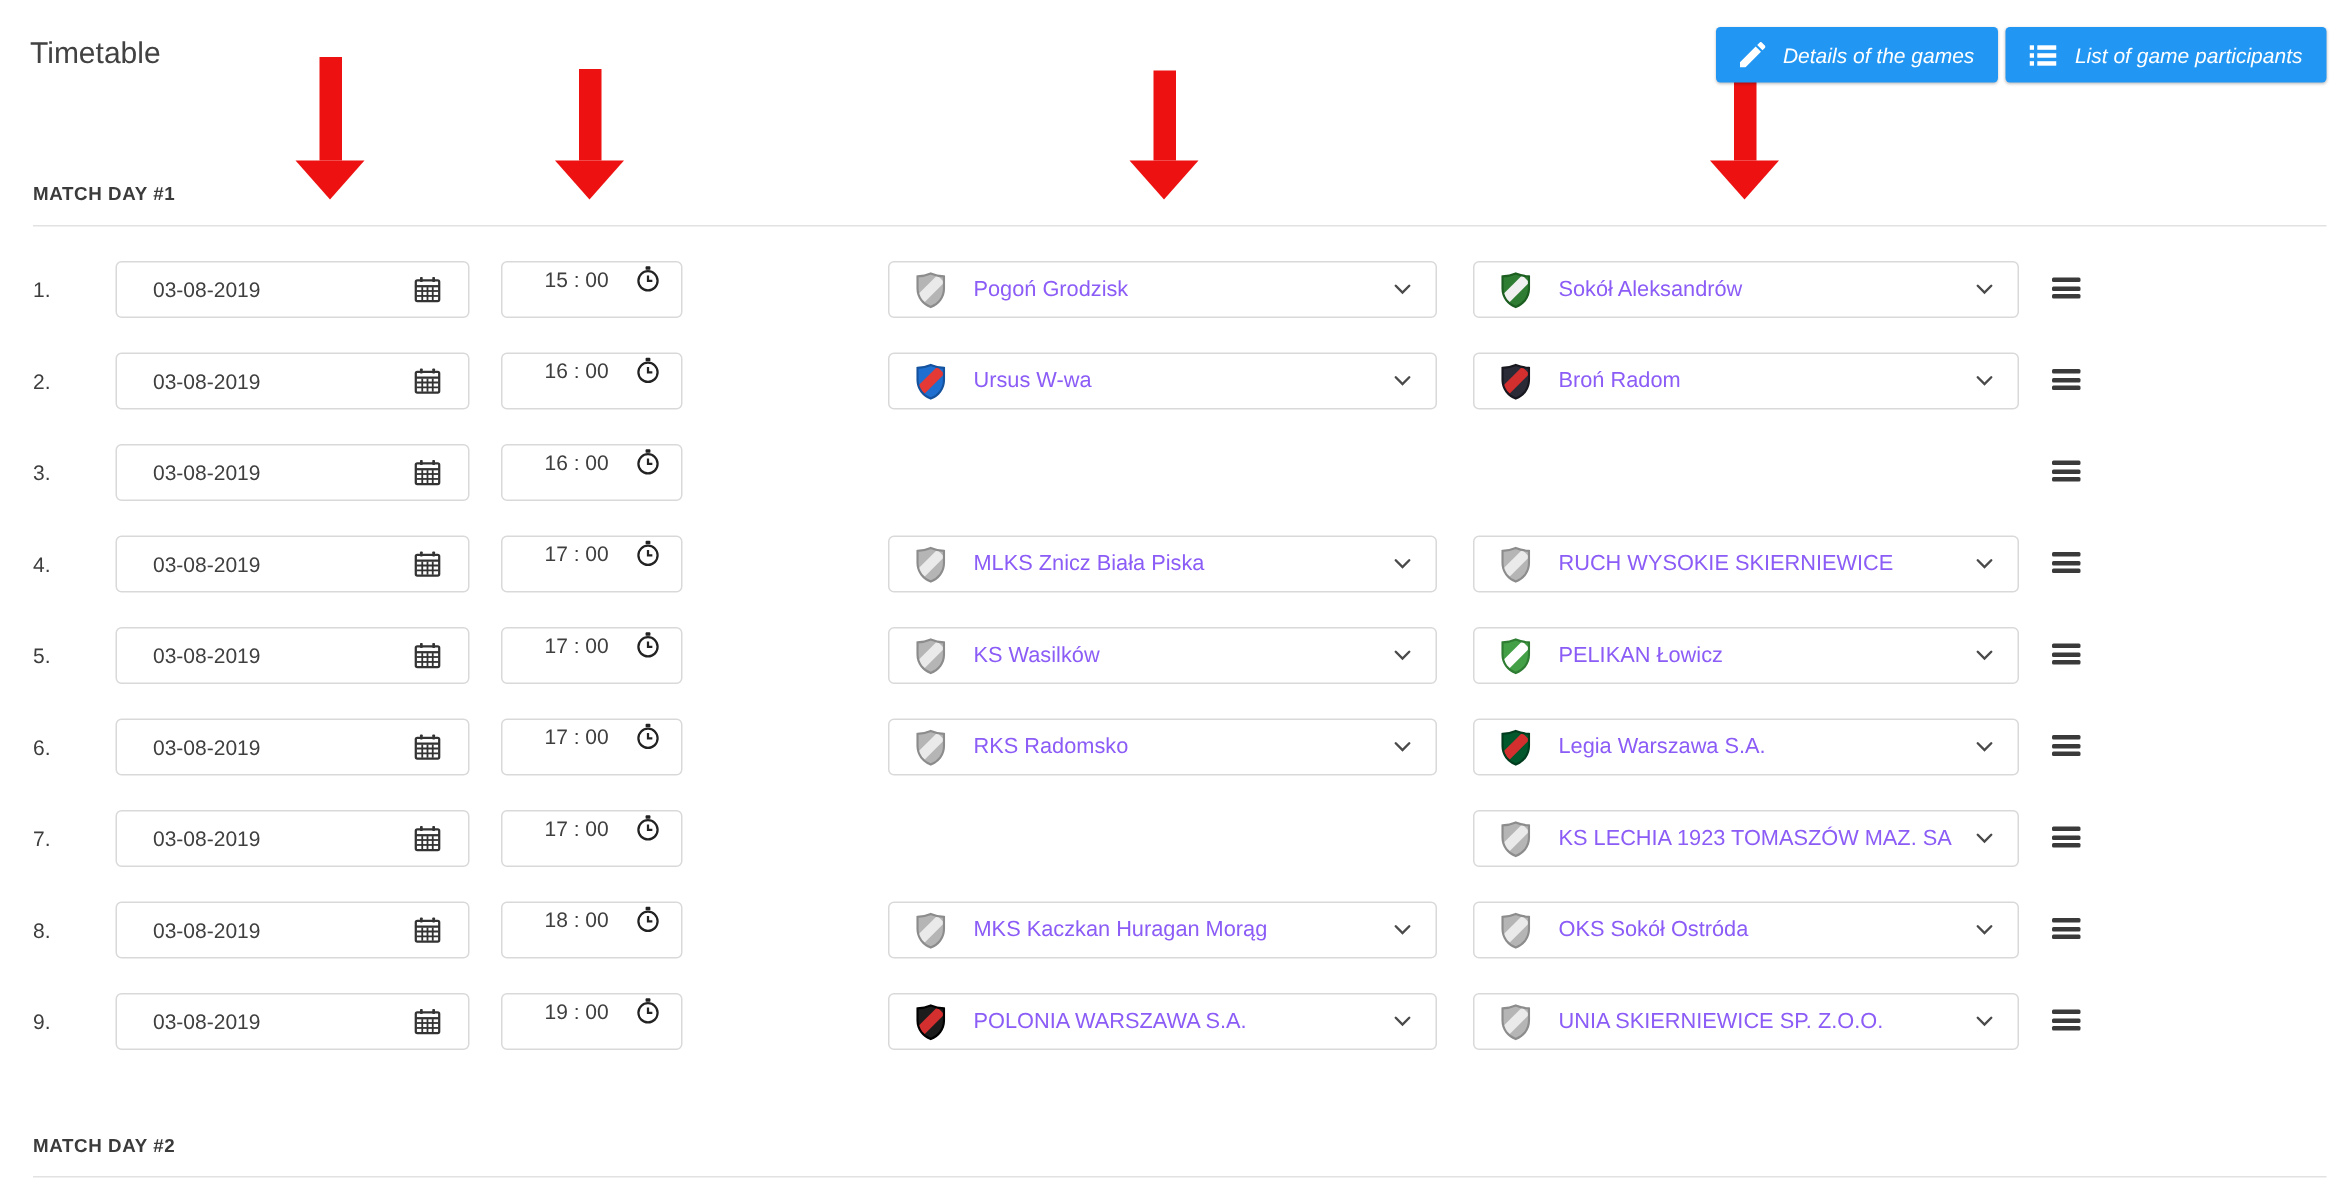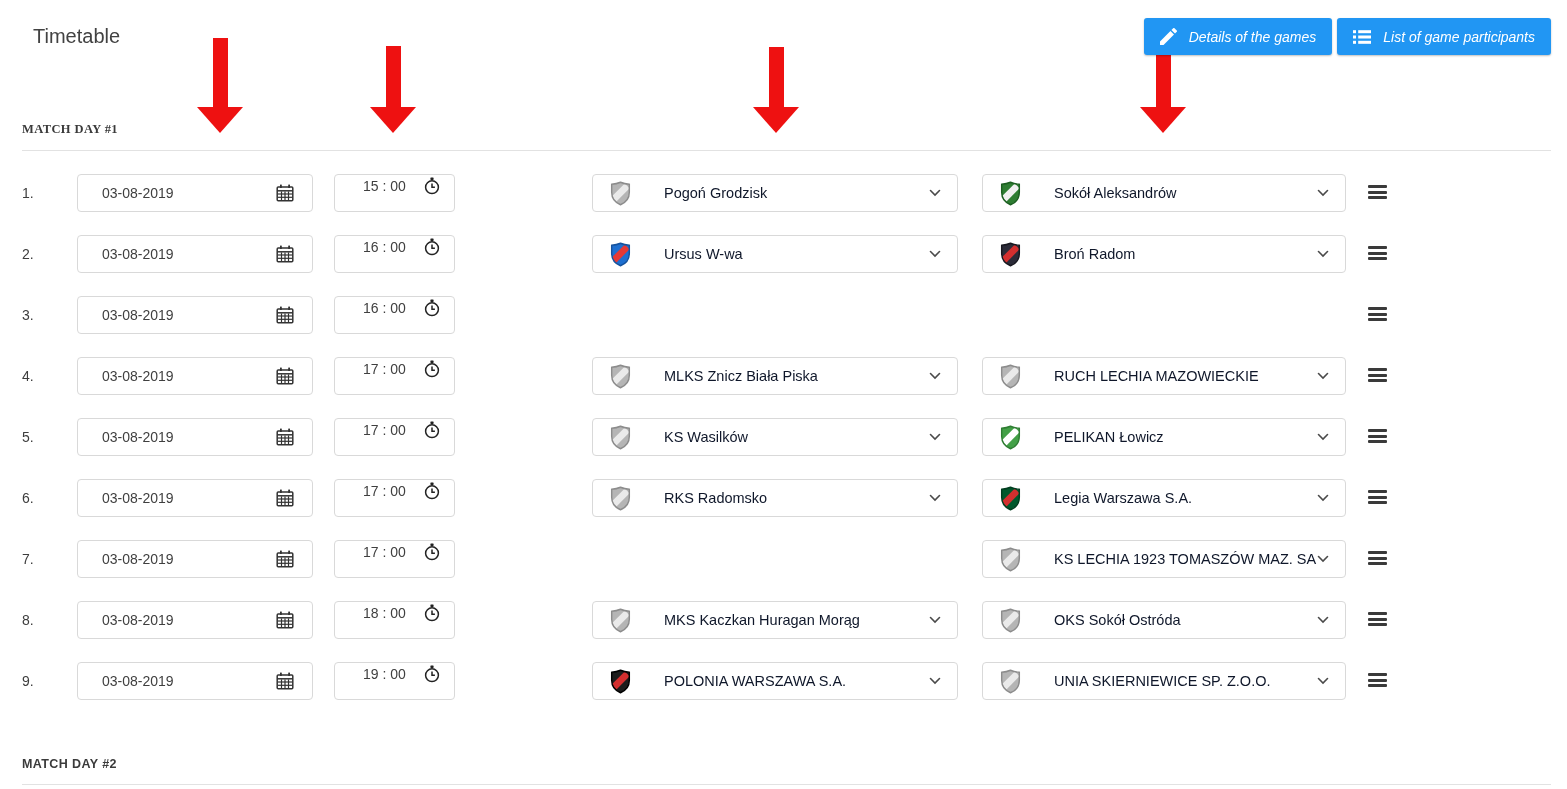--- a/index.html
+++ b/index.html
@@ -3,21 +3,21 @@
 <meta charset="utf-8">
 <style>
   * { box-sizing: border-box; }
   html,body { margin:0; padding:0; }
   body {
     width:1567px; height:789px; position:relative; overflow:hidden;
     background:#fff; color:#3f3f3f;
     font-family:"Liberation Sans", sans-serif;
     --accent:#2196f3; --arrow:#ee1111; --border:#d9d9d9; --divider:#e2e2e2;
   }
-  .page-title { position:absolute; left:33px; top:25px; font-size:20px; color:#424242; }
+  .page-title { position:absolute; left:20px; top:25px; font-size:20px; color:#424242; }
 
   .toolbar { position:absolute; top:18px; right:16px; display:flex; gap:5px; z-index:3; }
   .btn {
     display:flex; align-items:center; gap:12px; height:37px; padding:0 16px;
     background:var(--accent); color:#fff; font-size:14px; border:none; border-radius:3px;
     cursor:pointer; box-shadow:0 1px 2px rgba(0,0,0,.25); white-space:nowrap;font-style:italic;
   }
   .btn svg { flex:0 0 auto; }
 
   .section-label { position:absolute; left:22px; font-size:12.5px; font-weight:bold;
@@ -32,32 +32,32 @@
     position:absolute; top:0; height:38px; background:#fff;
     border:1px solid var(--border); border-radius:4px; display:flex; align-items:center;
   }
   .date-input { left:77px; width:236px; padding:0 18px 0 24px; justify-content:space-between; cursor:pointer;gap:28px; }
   .time-input { left:334px; width:121px; padding:0 13px 15px 28px; justify-content:space-between; cursor:pointer; }
   .date-text, .time-text { font-size:14px; color:#3f3f3f; }
 
   .select { cursor:pointer; }
   .select.home { left:592px; width:366px; padding:0 16px; }
   .select.away { left:982px; width:364px; padding:0 16px; }
-  .team-name { margin-left:32px; font-size:14.5px; color:#0f172a; flex:1; white-space:nowrap; overflow:hidden; }
+  .team-name { margin-left:17px; font-size:14.5px; color:#8b5cf6; flex:1; white-space:nowrap; overflow:hidden; }
   .crest { flex:0 0 auto; }
   .chev { flex:0 0 auto; }
 
   .drag { position:absolute; left:1368px; top:11px; display:flex; flex-direction:column; gap:2.5px; cursor:grab; }
   .drag span { width:19px; height:3px; background:#3a3a3a; border-radius:1px; }
 
   .arrow { position:absolute; z-index:1; display:flex; flex-direction:column; align-items:center; width:46px; }
   .arrow .shaft { width:15px; background:var(--arrow); }
   .arrow .head { width:0; height:0; border-left:23px solid transparent; border-right:23px solid transparent; border-top:26px solid var(--arrow); }
 
-  #md1-label { top:122px;font-family:Liberation Serif, serif; }
+  #md1-label { top:122px; }
   #divider1 { top:150px; }
   #md2-label { top:757px; }
   #divider2 { top:784px; }
 </style>
 </head>
 <body style="--accent: #2196f3; --arrow: #ee1111; --border: #d9d9d9; --divider: #e2e2e2;">
 
 <svg width="0" height="0" style="position:absolute" aria-hidden="true">
   <defs>
     <clipPath id="shieldClip">
@@ -320,21 +320,21 @@
     </div>
 
     <div class="select away">
       <svg class="crest" width="23" height="25" viewBox="0 0 24 26">
         <g clip-path="url(#shieldClip)">
           <path class="crest-main" d="M12 1.3 C14.9 2.5 18.3 3.2 21.2 3.4 L21.2 11.8 C21.2 18 17.2 22.7 12 24.7 C6.8 22.7 2.8 18 2.8 11.8 L2.8 3.4 C5.7 3.2 9.1 2.5 12 1.3 Z" fill="#b5b5b5"></path>
           <path class="crest-band" d="M2.5 16.5 L16.5 2.5 L21.5 7.5 L7.5 21.5 Z" fill="#eaeaea"></path>
         </g>
         <path class="crest-outline" d="M12 1.3 C14.9 2.5 18.3 3.2 21.2 3.4 L21.2 11.8 C21.2 18 17.2 22.7 12 24.7 C6.8 22.7 2.8 18 2.8 11.8 L2.8 3.4 C5.7 3.2 9.1 2.5 12 1.3 Z" fill="none" stroke-width="1.5" stroke="#8c8c8c"></path>
       </svg>
-      <span class="team-name">RUCH LECHIA MAZOWIECKIE</span>
+      <span class="team-name">RUCH WYSOKIE SKIERNIEWICE</span>
       <svg class="chev" width="12" height="8" viewBox="0 0 12 8">
         <path d="M1.5 1.5 L6 6 L10.5 1.5" stroke="#4a4a4a" stroke-width="1.6" fill="none" stroke-linecap="round"></path>
       </svg>
     </div>
 
     <div class="drag">
       <span></span>
         <span></span>
         <span></span>
     </div>

